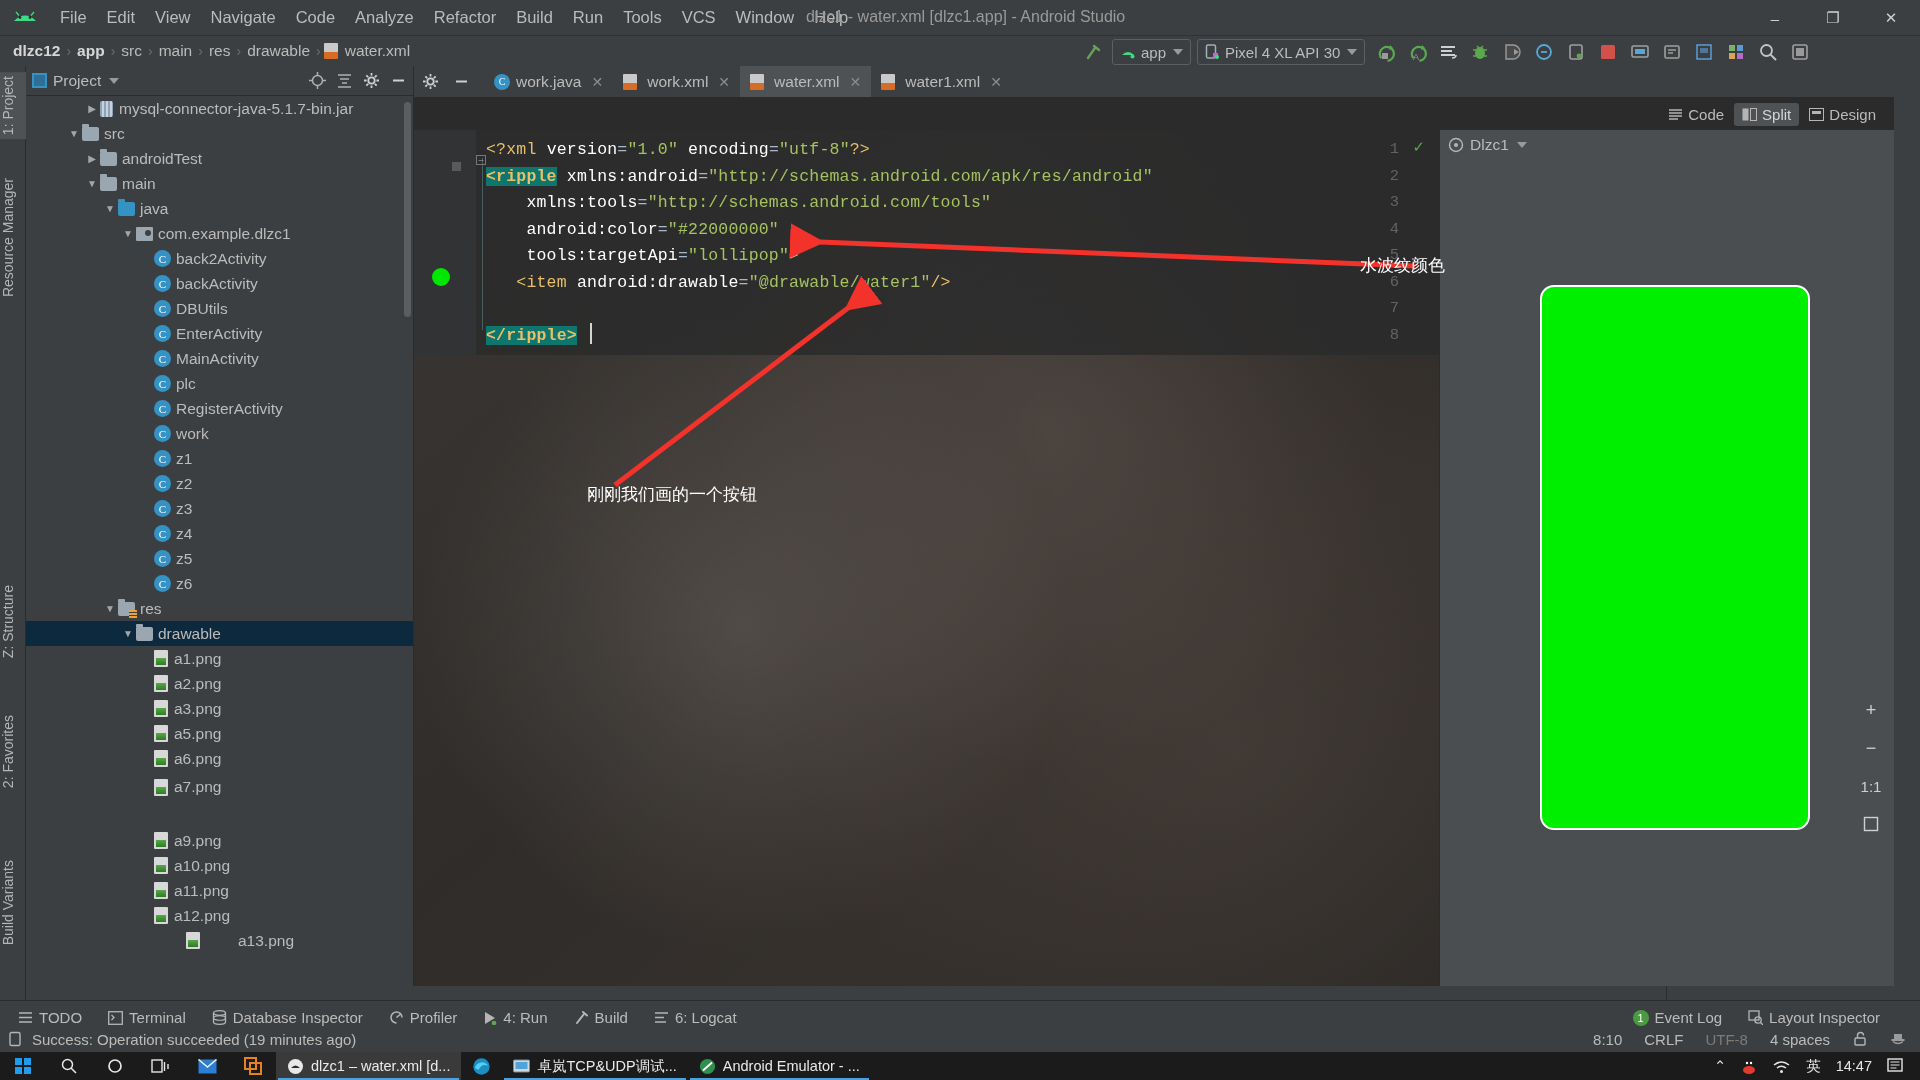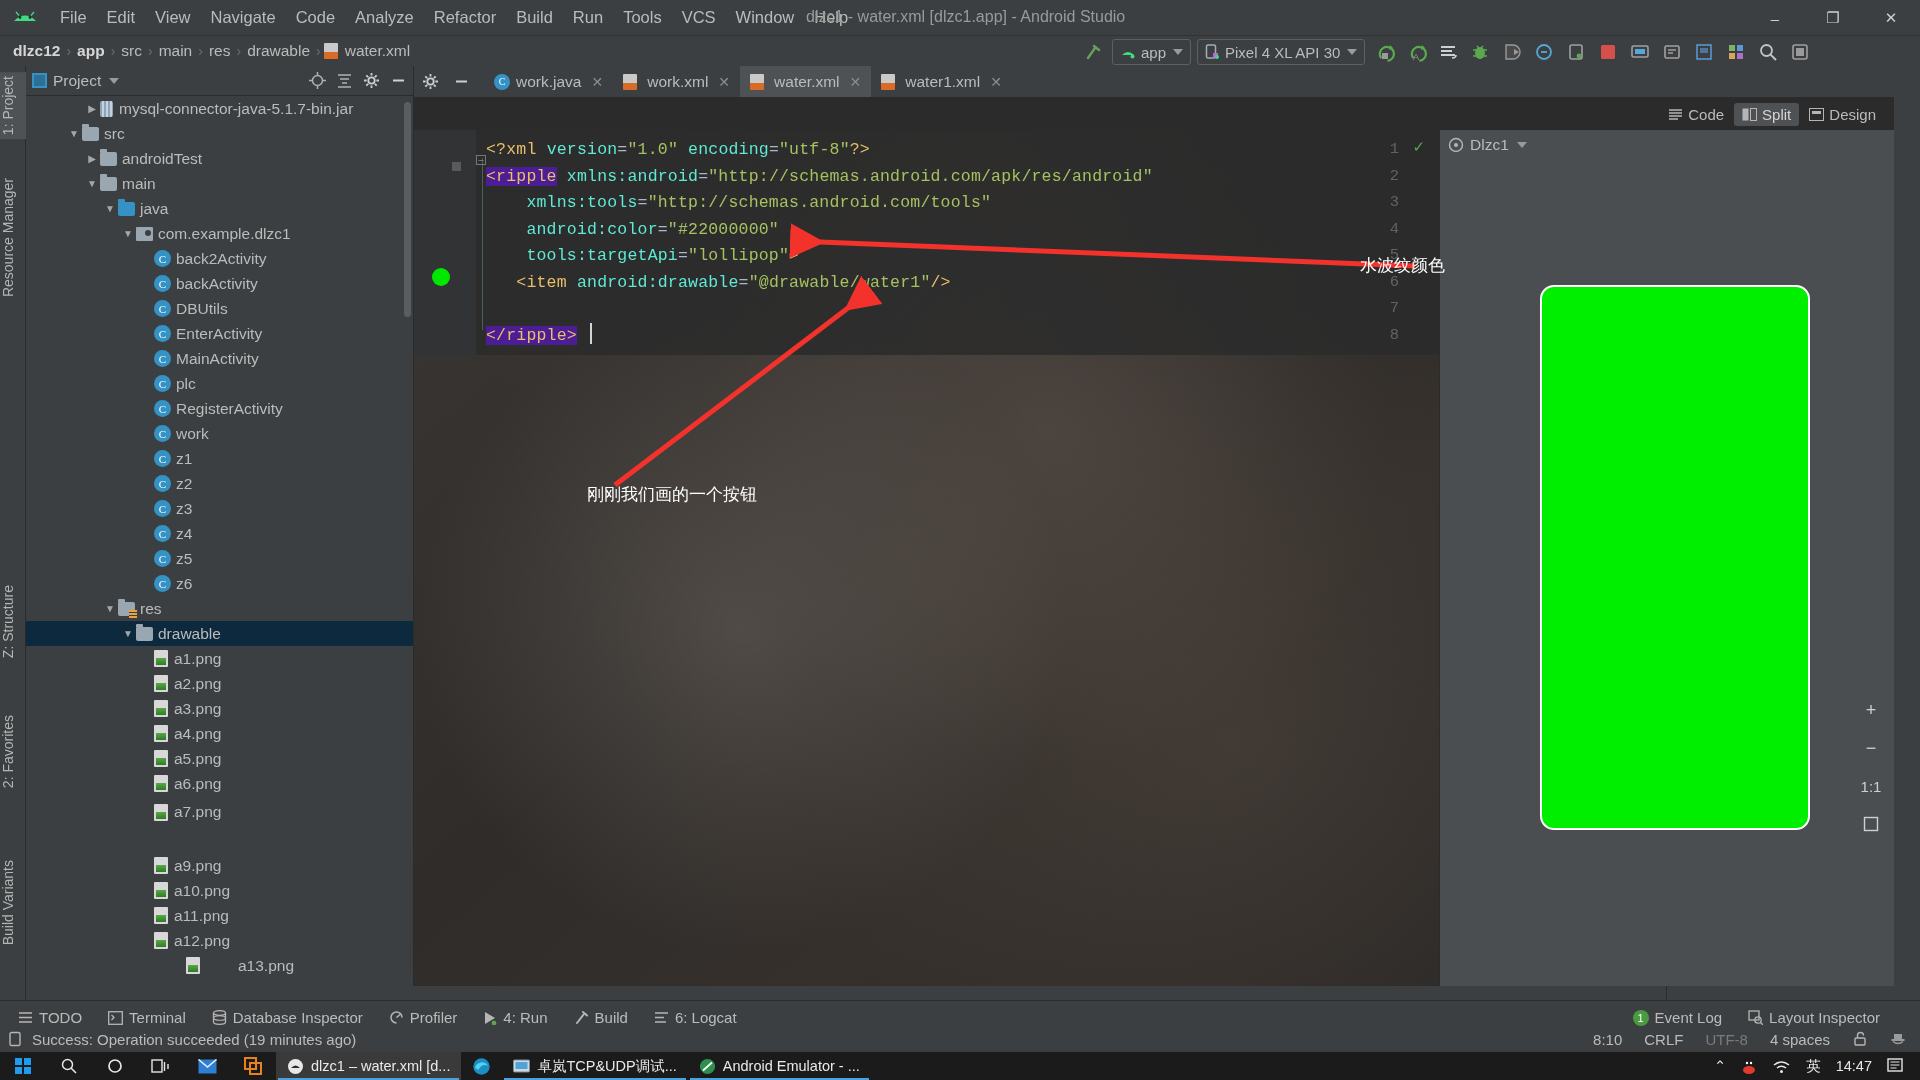--- a/index.html
+++ b/index.html
@@ -148,25 +148,25 @@
   .code-area { position:absolute; left:0; top:0; width:1025px; height:225px; }
   .gutter { position:absolute; left:0; top:0; width:62px; height:225px; background:rgba(49,51,53,0.92); }
   .gutter2 { position:absolute; left:62px; top:0; width:6px; height:225px; background:rgba(43,43,43,0.80); }
   .code-bg { position:absolute; left:68px; top:0; width:957px; height:225px; background:rgba(43,43,43,0.86); }
   .lnum { position:absolute; right:40px; color:#606366; font-size:15.5px; font-family:"Liberation Mono", monospace; }
   .codeline {
     position:absolute; left:72px; font-family:"Liberation Mono", monospace;
     font-size:16.5px; white-space:pre; letter-spacing: 0.2px;
   }
   .k-tag { color:#e8bf6a; }
-  .k-attr { color:#5eead4; }
+  .k-attr { color:#ffffff; }
   .k-val { color:#a5c261; }
   .k-pi  { color:#e8bf6a; }
   .k-eq  { color:#a9b7c6; }
-  .sel-hl { background:#4c1d95; }
+  .sel-hl { background:#0f766e;font-weight:bold; }
   .fold { position:absolute; left:62px; width:10px; height:10px; border:1px solid #777; color:#999; font-size:9px; line-height:8px; text-align:center; }
   .bm-green { position:absolute; left:18px; width:18px; height:18px; border-radius:50%; background:#00e800; }
   .bm-grey { position:absolute; left:38px; width:9px; height:9px; background:#5a5a5a; }
   .cursor-bar { position:absolute; width:2px; height:21px; background:#d4d4d4; }
   .check-mark { position:absolute; right:14px; top:8px; color:#58a94e; font-size:15px; }
   .vmarker { position:absolute; left:68px; top:28px; width:1px; height:172px; background:#4a5f5f; }
   .breadcrumb-bottom { position:absolute; left:514px; top:952px; color:#a0a0a0; font-size:15px;}
 
   
   .design-panel {
@@ -542,25 +542,20 @@
         </div>
         <div class="trow" style="padding-left: 112px;">
           <span class="twist"></span>
           <span class="pngicon"></span>
           <span>a2.png</span>
         </div>
         <div class="trow" style="padding-left: 112px;">
           <span class="twist"></span>
           <span class="pngicon"></span>
           <span>a3.png</span>
-        </div>
-        <div class="trow" style="padding-left: 112px;">
-          <span class="twist"></span>
-          <span class="pngicon"></span>
-          <span>a4.png</span>
         </div>
         <div class="trow" style="padding-left: 112px;">
           <span class="twist"></span>
           <span class="pngicon"></span>
           <span>a5.png</span>
         </div>
         <div class="trow" style="padding-left: 112px;">
           <span class="twist"></span>
           <span class="pngicon"></span>
           <span>a6.png</span>

